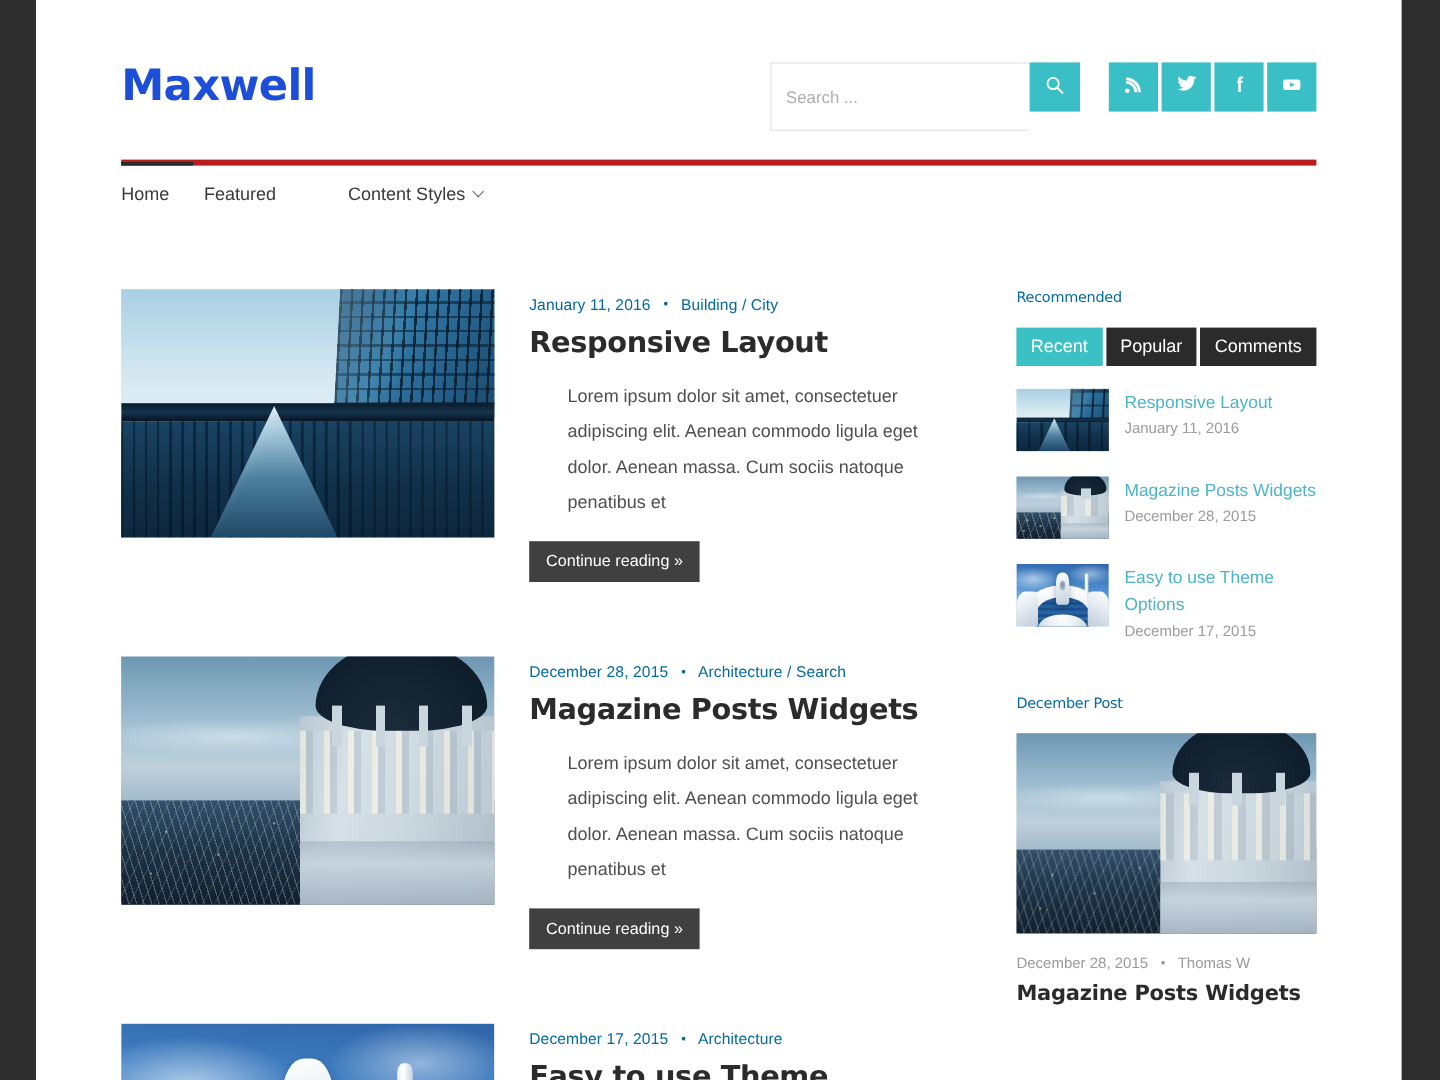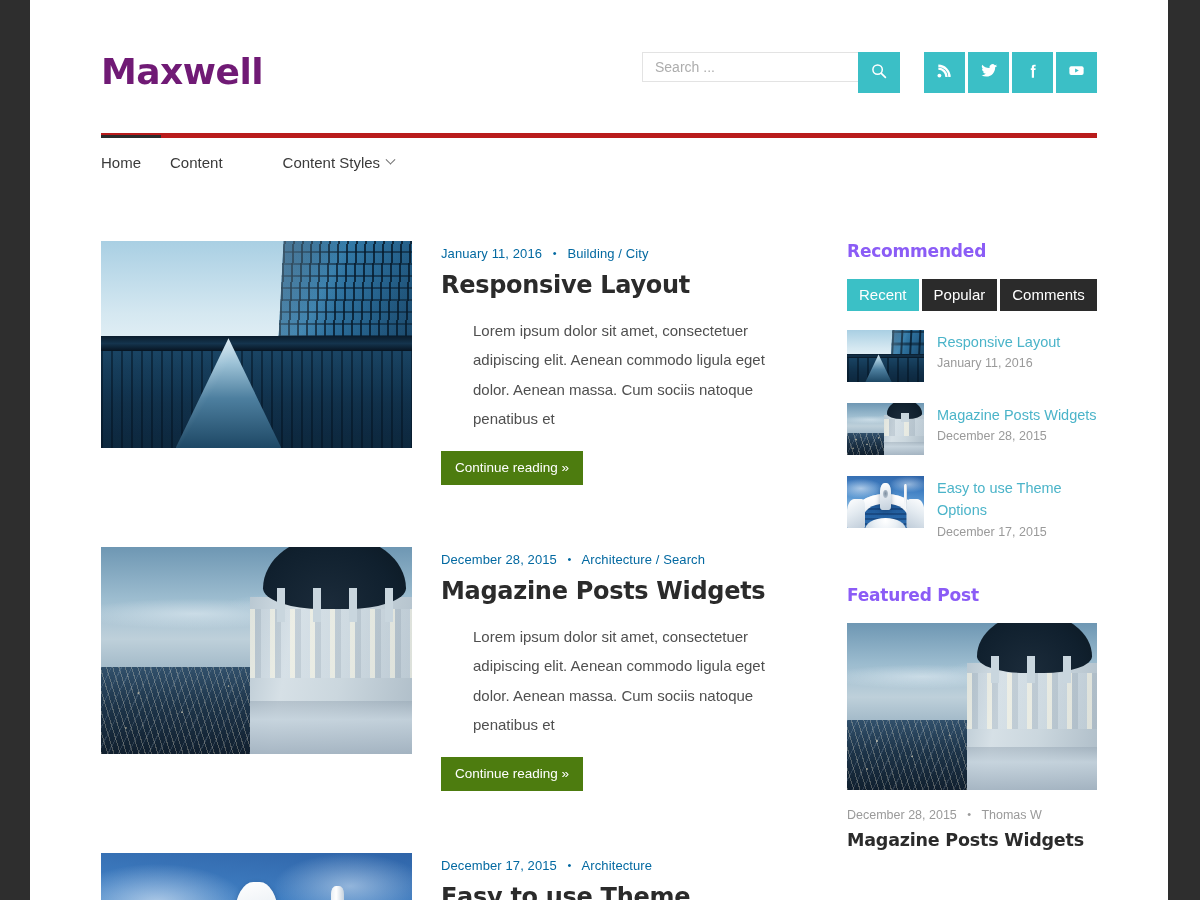--- a/index.html
+++ b/index.html
@@ -40,40 +40,40 @@
     display: flex;
     align-items: flex-start;
     justify-content: space-between;
   }
 
   .site-title {
     font-family: "DejaVu Sans", sans-serif;
     font-size: 36px;
     font-weight: 700;
     letter-spacing: -0.5px;
-    color: #701a75;
+    color: #1d4ed8;
     line-height: 1.1;
     padding-top: 8px;
   }
 
   .header-right {
     display: flex;
     align-items: center;
     gap: 24px;
     padding-top: 8px;
   }
 
   .search-form {
     display: flex;
     height: 41px;
   }
 
   .search-input {
     width: 216px;
-    height: 30px;
+    height: 57px;
     border: 1px solid #e3e3e3;
     border-right: none;
     background: #fff;
     padding: 0 12px;
     font-family: "Liberation Sans", sans-serif;
     font-size: 14px;
     color: #555;
     outline: none;
   }
   .search-input::placeholder { color: #adadad; }
@@ -204,38 +204,38 @@
   .post-excerpt {
     font-size: 15px;
     line-height: 1.95;
     color: #4f4f4f;
     margin-bottom: 18px;
     margin-left: 32px;
   }
 
   .continue-btn {
     display: inline-block;
-    background: #4d7c0f;
+    background: #404040;
     color: #fff;
     font-size: 13.5px;
     padding: 9px 14px 10px;
     text-decoration: none;
     cursor: pointer;
     border: none;
     font-family: "Liberation Sans", sans-serif;
   }
 
   
   .widget { margin-bottom: 46px; }
 
   .widget-title {
     font-family: "DejaVu Sans", sans-serif;
-    font-size: 17px;
-    font-weight: 700;
-    color: #8b5cf6;
+    font-size: 12px;
+    font-weight: 400;
+    color: #0369a1;
     margin-bottom: 18px;
     letter-spacing: -0.2px;
   }
 
   .tab-nav {
     display: flex;
     gap: 3px;
     margin-bottom: 19px;
   }
 
@@ -547,21 +547,21 @@
       <ul class="nav-list">
 
         <li class="nav-item active">
           <a class="nav-link" href="#">
             <span>Home</span>
           </a>
         </li>
 
         <li class="nav-item">
           <a class="nav-link" href="#">
-            <span>Content</span>
+            <span>Featured</span>
           </a>
         </li>
 
 
 
         <li class="nav-item">
           <a class="nav-link" href="#">
             <span>Content Styles</span>
             <i class="chev"></i>
           </a>
@@ -703,21 +703,21 @@
               </div>
             </div>
             <div class="widget-post-body">
               <a class="widget-post-title" href="#">Easy to use Theme Options</a>
               <div class="widget-post-date">December 17, 2015</div>
             </div>
           </div>
         </section>
 
         <section class="widget">
-          <h3 class="widget-title">Featured Post</h3>
+          <h3 class="widget-title">December Post</h3>
 
           <div class="featured-thumb">
             <div class="img-observatory">
               <div class="dusk-sky"></div>
                 <div class="clouds"></div>
               <div class="city"></div>
                 <div class="bldg"></div>
               <div class="dome"></div>
                 <div class="pylons"></div>
             </div>

